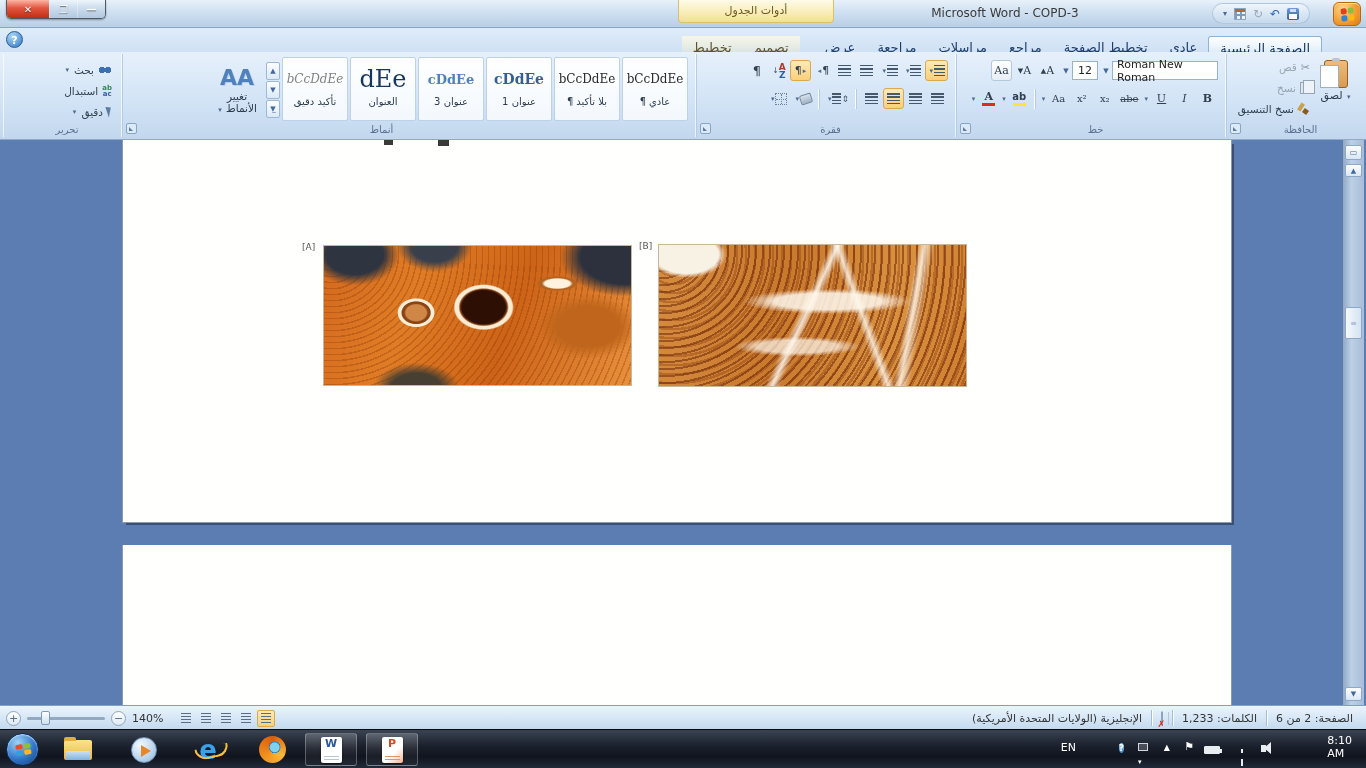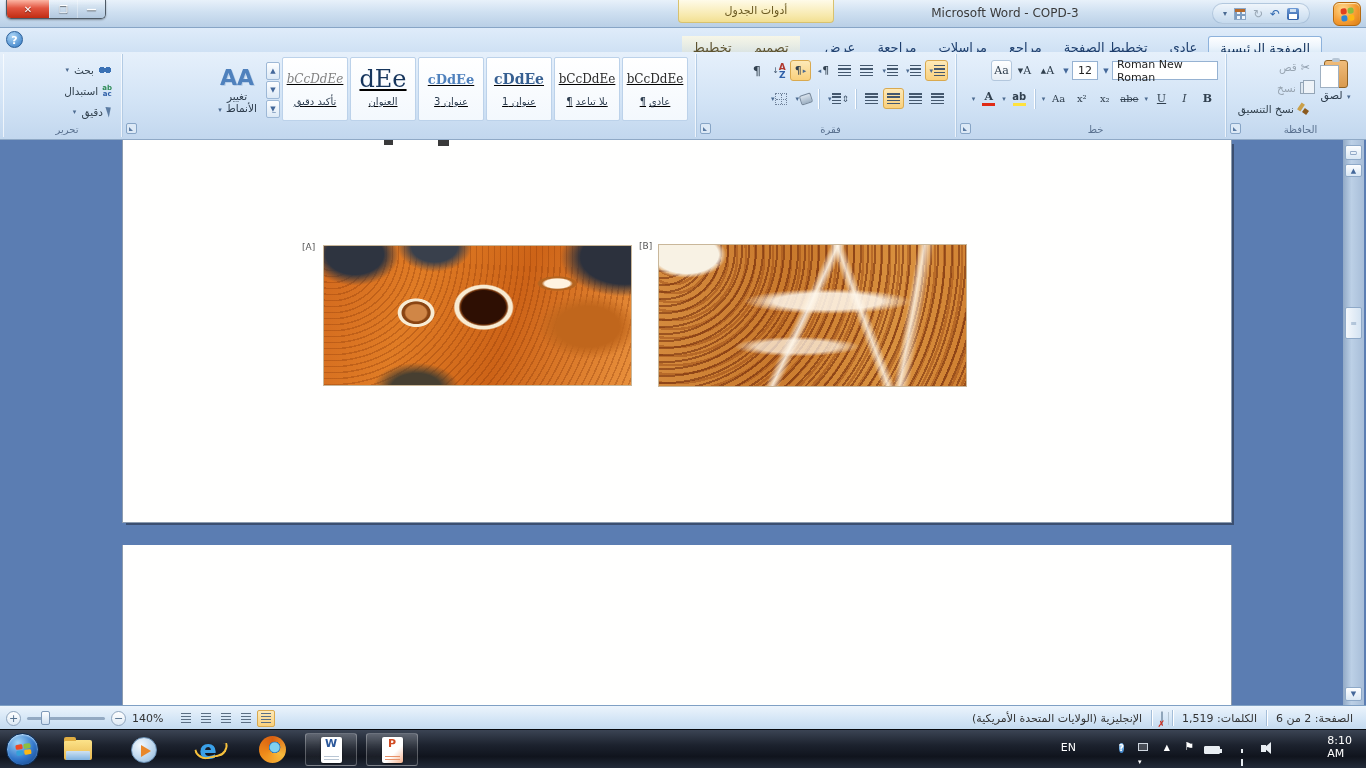--- a/index.html
+++ b/index.html
@@ -112,21 +112,21 @@
   .i-sort{font-size:9px;font-weight:bold;color:#b0392f;line-height:8px;text-align:center;}
   .i-sort b{color:#2e5fa8;display:block;}
   .i-bucket{width:12px;height:10px;background:linear-gradient(#d8e2ec,#9fb2c5);transform:rotate(-18deg);
     border:1px solid #77889a;border-radius:2px;}
   .i-borders{width:12px;height:12px;border:1px dotted #6f8199;position:relative;}
   .i-borders:before{content:"";position:absolute;left:5px;top:0;bottom:0;border-left:1px dotted #6f8199;}
   .i-borders:after{content:"";position:absolute;top:5px;left:0;right:0;border-top:1px dotted #6f8199;}
 
   
   .cell{width:66px;height:64px;margin-left:2px;background:linear-gradient(#ffffff,#f3f8fd);
-    border:1px solid #bcd2ea;border-radius:2px;text-align:center;overflow:hidden;padding-top:4px;text-decoration:underline;}
+    border:1px solid #bcd2ea;border-radius:2px;text-align:center;overflow:hidden;padding-top:4px;}
   .cell .pv{height:34px;display:flex;align-items:center;justify-content:center;direction:ltr;}
   .cell .nm{font-size:10px;color:#2c3c4e;direction:rtl;display:flex;justify-content:center;gap:3px;}
   .pv-n{font-size:12px;color:#2a2a2a;}
   .pv-h1{font-size:14px;font-weight:bold;color:#365f91;}
   .pv-h2{font-size:13px;font-weight:bold;color:#4f81bd;}
   .pv-t{font-size:24px;color:#17365d;}
   .pv-sub{font-size:12px;font-style:italic;color:#4f81bd;}
   .pv-se{font-size:12px;font-style:italic;color:#828282;}
   .scol{width:14px;display:flex;flex-direction:column;gap:1px;margin-left:2px;padding-top:2px;}
   .sbtn2{height:18px;background:linear-gradient(#fdfeff,#dcE9f6);border:1px solid #9db8d6;
@@ -449,21 +449,21 @@
         <div class="cell">
           <div class="pv serif pv-n">bCcDdEe</div>
           <div class="nm">
               <span>عادي</span>
               <span>¶</span>
             </div>
         </div>
         <div class="cell">
           <div class="pv serif pv-n">bCcDdEe</div>
           <div class="nm">
-              <span>بلا تباعد</span>
+              <span>بلا تأكيد</span>
               <span>¶</span>
             </div>
         </div>
         <div class="cell">
           <div class="pv serif pv-h1">cDdEe</div>
           <div class="nm">
               <span>عنوان 1</span>
             </div>
         </div>
         <div class="cell">
@@ -488,20 +488,21 @@
           <div class="sbtn2">▲</div>
           <div class="sbtn2">▼</div>
           <div class="sbtn2">▼̲</div>
         </div>
         <div class="chgstyle">
           <div class="bigAA">AA</div>
           <span>تغيير الأنماط</span>
           <span class="dd">▾</span>
         </div>
       </div>
+      <div class="glabel" style="right:64px;">أنماط</div>
       <div class="dlg"></div>
     </div>
 
     <div class="group" style="right:1248px;width:114px;border-left:none;">
       <div style="position:absolute;top:6px;right:0;left:0;display:flex;flex-direction:column;gap:2px;">
         <div class="erow">
           <span class="i-binoc"></span>
           <span>بحث</span>
             <span class="dd">▾</span>
         </div>
@@ -534,21 +535,21 @@
       <div class="sb sb-up">▲</div>
       <div class="sb sb-thumb"></div>
       <div class="sb sb-down">▼</div>
     </div>
   </div>
 
   <div class="statusbar">
     <div class="st-right">
       <div class="st-item" dir="rtl">الصفحة: 2 من 6</div>
       <div class="st-sep"></div>
-      <div class="st-item" dir="rtl">الكلمات: 1,519</div>
+      <div class="st-item" dir="rtl">الكلمات: 1,233</div>
       <div class="st-sep"></div>
       <div class="st-item"><span class="i-proof"></span></div>
       <div class="st-sep"></div>
       <div class="st-item" dir="rtl">الإنجليزية (الولايات المتحدة الأمريكية)</div>
     </div>
     <div class="st-left">
       <div class="zbtn">+</div>
       <div class="ztrack">
           <div class="zthumb"></div>
         </div>

